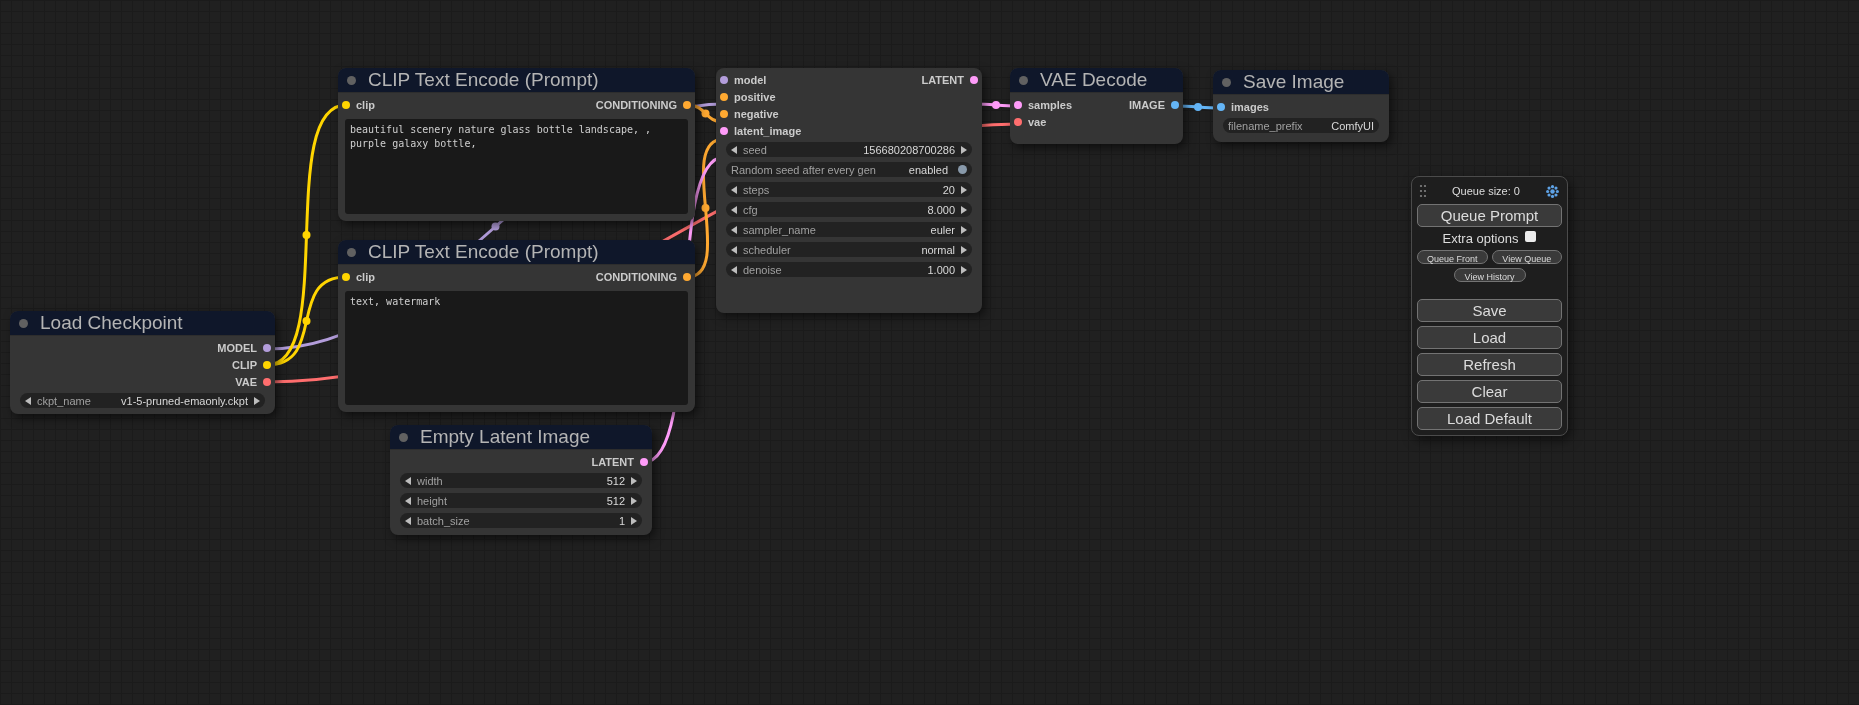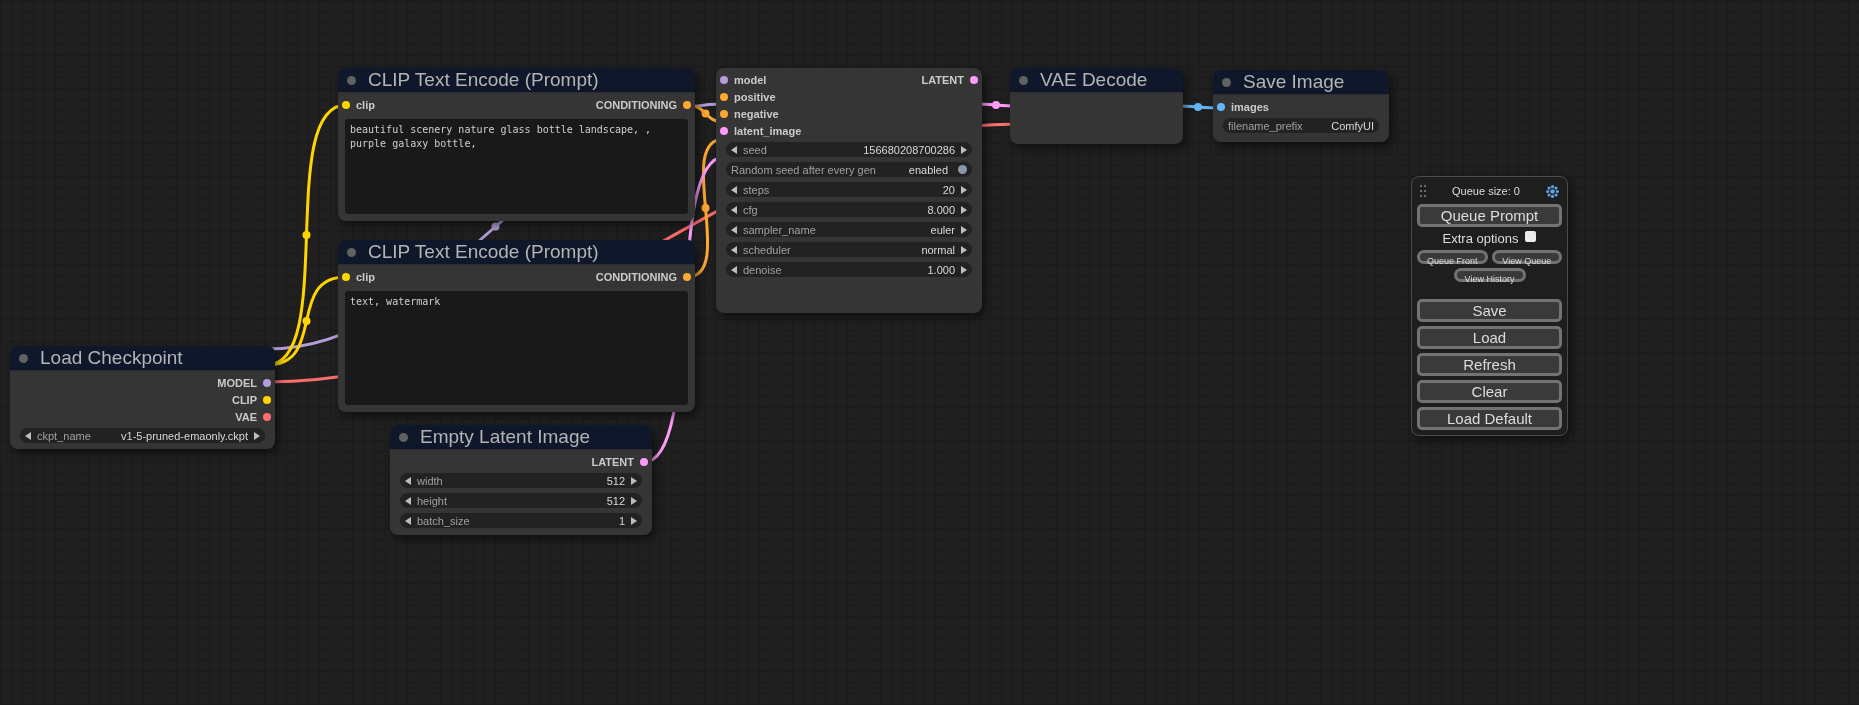--- a/index.html
+++ b/index.html
@@ -42,35 +42,35 @@
   .arrow-l { width:0; height:0; border-top:4px solid transparent; border-bottom:4px solid transparent;
              border-right:6px solid #bdbdbd; flex:none; }
   .arrow-r { width:0; height:0; border-top:4px solid transparent; border-bottom:4px solid transparent;
              border-left:6px solid #bdbdbd; flex:none; }
   .toggle-dot { width:9px; height:9px; border-radius:50%; background:#8899AA; flex:none; margin-left:4px; }
 
   .prompt { position:absolute; left:7px; right:7px; top:51px; bottom:7px; background:#191919;
             border:none; border-radius:3px; color:#cfcfcf; outline:none; resize:none;
             font-family:"DejaVu Sans Mono", monospace; font-size:10px; line-height:1.4; padding:4px 5px; }
 
-  #n-ckpt     { left:10px;   top:311px; width:265px; height:103px;margin-top:35px; }
+  #n-ckpt     { left:10px;   top:311px; width:265px; height:103px; }
   #n-clip-pos { left:338px;  top:68px;  width:357px; height:153px; }
   #n-clip-neg { left:338px;  top:240px; width:357px; height:172px; }
   #n-latent   { left:390px;  top:425px; width:262px; height:110px; }
   #n-ksampler { left:716px;  top:68px;  width:266px; height:245px; }
   #n-vae      { left:1010px; top:68px;  width:173px; height:76px; }
   #n-save     { left:1213px; top:70px;  width:176px; height:72px; }
 
   #menu { position:absolute; z-index:3; left:1411px; top:176px; width:157px;
           background:#1e1e1e; border:1px solid #4b4b4b; border-radius:8px;
           box-shadow:3px 4px 12px rgba(0,0,0,.55); padding:5px; display:flex;
           flex-direction:column; gap:4px; color:#dddddd; }
   .menu-header { display:flex; align-items:center; justify-content:space-between;
                  font-size:11px; padding:1px 2px; height:18px; }
-  .btn { background:#3a3a3a; border:3px solid #737373; color:#dcdcdc; border-radius:5px;
+  .btn { background:#3a3a3a; border:1px solid #737373; color:#dcdcdc; border-radius:5px;
          font-family:"Liberation Sans", sans-serif; cursor:pointer; }
   .btn.big { height:23px; font-size:15px; }
   .btn.small { height:14px; font-size:9px; border-radius:7px; flex:1; padding:4px 3px; line-height:1; }
   .small-row { display:flex; gap:4px; }
   .small-row.center { justify-content:center; }
   .small-row.center .btn.small { flex:0 0 72px; }
   .extra-row { display:flex; align-items:flex-start; justify-content:center; gap:7px;
                font-size:13px; height:15px; }
   .checkbox { width:11px; height:11px; background:#ececec; border-radius:2px; display:inline-block; }
   .spacer { height:9px; }
@@ -284,20 +284,38 @@
       <span class="wvalue">1.000</span>
       <i class="arrow-r"></i>
     </div>
   </div>
 </div>
 
 <div class="node" id="n-vae">
   <div class="ntitle">
     <span class="ndot"></span>
     <span>VAE Decode</span>
+  </div>
+  <div class="rows">
+    <div class="slot-row">
+      <span class="slot">
+        <i class="dot c-latent"></i>
+        <span>samples</span>
+      </span>
+      <span class="slot">
+        <span>IMAGE</span>
+        <i class="dot c-image"></i>
+      </span>
+    </div>
+    <div class="slot-row">
+      <span class="slot">
+        <i class="dot c-vae"></i>
+        <span>vae</span>
+      </span>
+    </div>
   </div>
 </div>
 
 <div class="node" id="n-save">
   <div class="ntitle">
     <span class="ndot"></span>
     <span>Save Image</span>
   </div>
   <div class="rows">
     <div class="slot-row">

